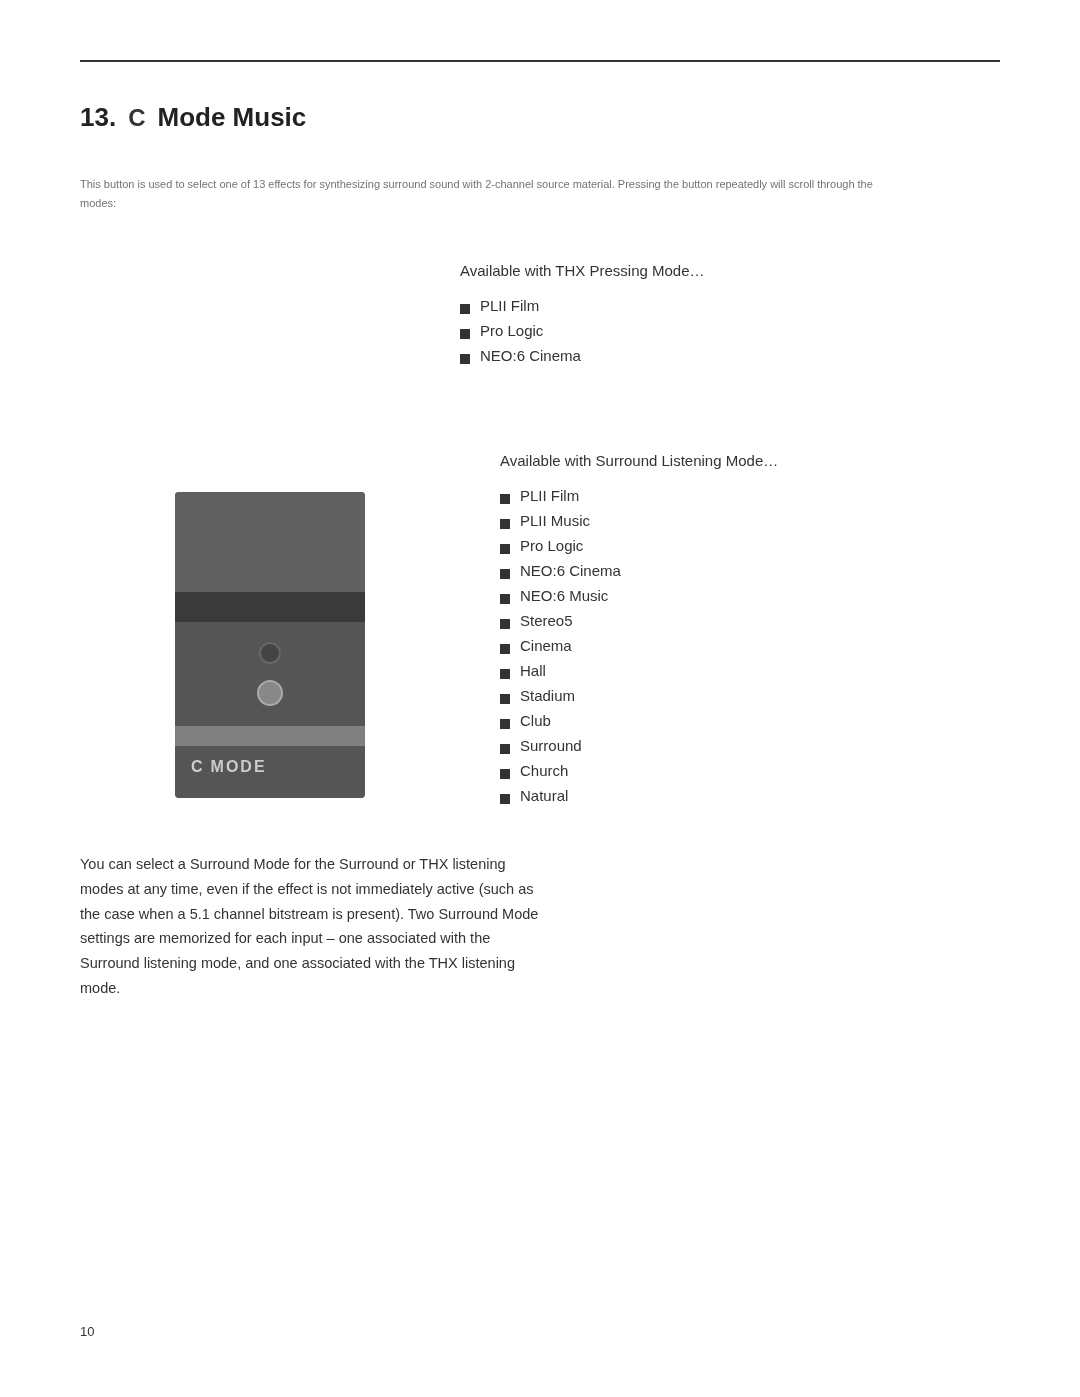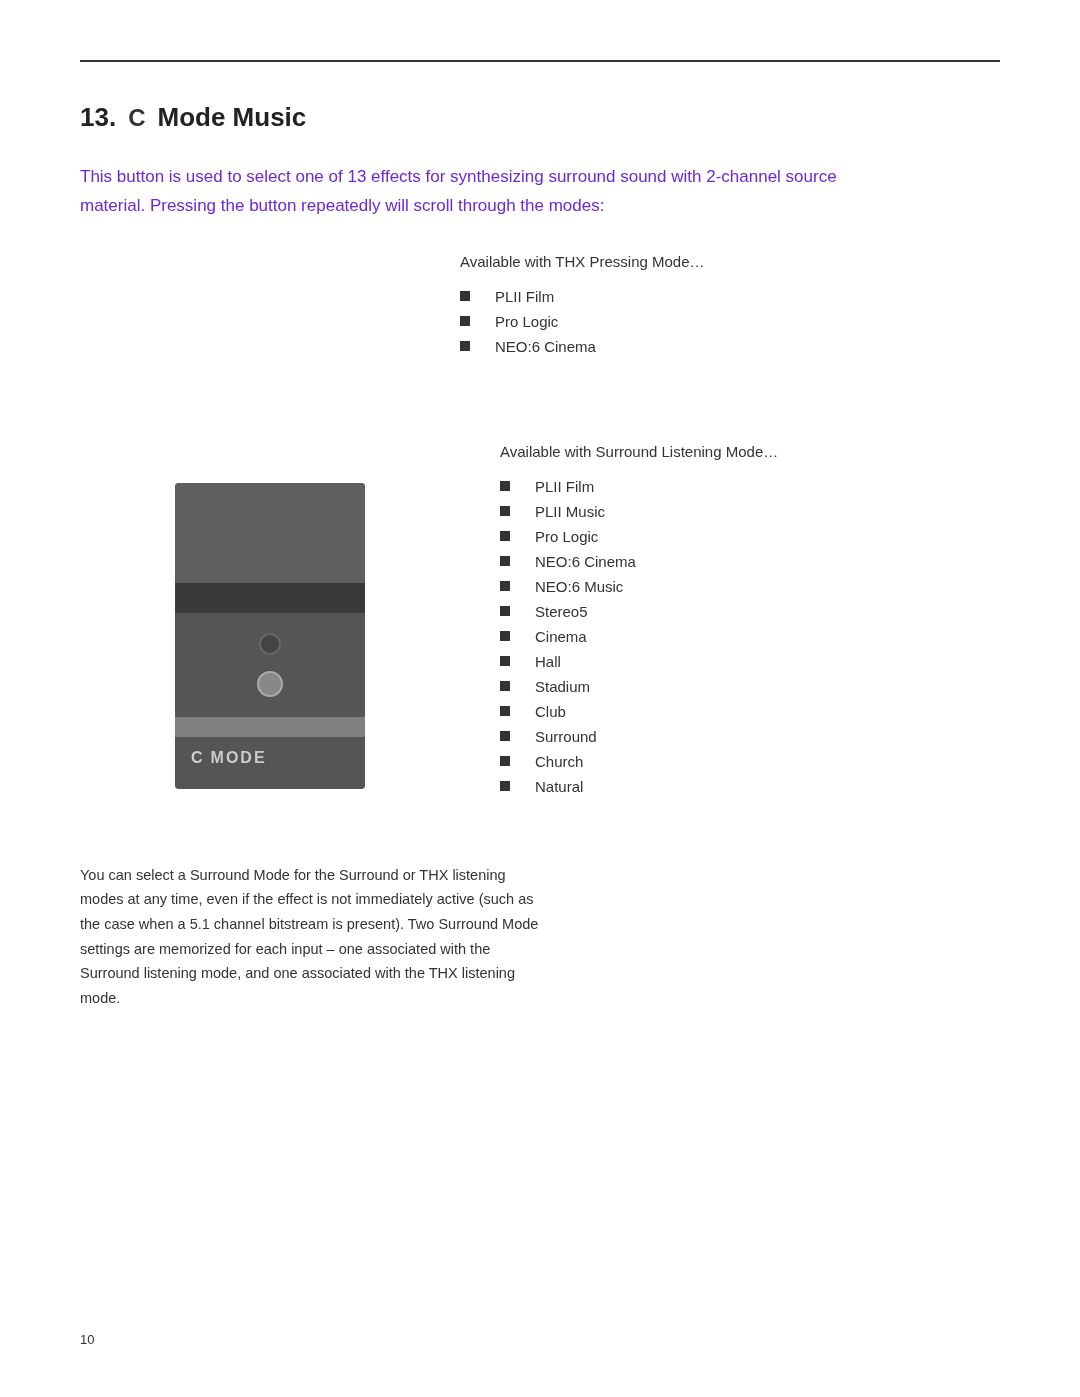--- a/index.html
+++ b/index.html
@@ -20,21 +20,21 @@
 
     .top-border {
       border-top: 2px solid #333333;
       margin-bottom: 40px;
     }
 
     .section-header {
       display: flex;
       align-items: center;
       gap: 12px;
-      margin-bottom: 30px;
+      margin-bottom: 42px;
     }
 
     .section-number {
       font-size: 26px;
       font-weight: bold;
       font-family: Arial, sans-serif;
     }
 
     .mode-icon {
       font-size: 24px;
@@ -43,26 +43,26 @@
       color: #333;
     }
 
     .section-title {
       font-size: 26px;
       font-weight: bold;
       font-family: Arial, sans-serif;
     }
 
     .intro-text {
-      font-size: 17px;
+      font-size: 11px;
       line-height: 1.7;
-      margin-bottom: 32px;
+      margin-bottom: 50px;
       max-width: 820px;
       font-family: Arial, sans-serif;
-      color: #6d28d9;
+      color: #737373;
     }
 
     
     .thx-section {
       margin-bottom: 50px;
       padding-left: 60px;
     }
 
     .listening-mode-title {
       font-size: 15px;
@@ -75,22 +75,22 @@
       list-style: none;
       padding: 0;
     }
 
     .mode-list li {
       font-size: 15px;
       font-family: Arial, sans-serif;
       color: #333;
       margin-bottom: 8px;
       display: flex;
-      align-items: center;
-      gap: 25px;
+      align-items: flex-end;
+      gap: 10px;
     }
 
     .bullet-square {
       display: inline-block;
       width: 10px;
       height: 10px;
       background: #333333;
       flex-shrink: 0;
     }
 
@@ -172,36 +172,35 @@
     }
 
     .device-bottom-rounded {
       background: #555555;
       height: 10px;
       border-radius: 0 0 4px 4px;
     }
 
     
     .surround-section {
-      margin-bottom: 20px;
     }
 
     
     .footer-text {
       font-size: 14.5px;
       line-height: 1.7;
       max-width: 460px;
       font-family: Arial, sans-serif;
       color: #333;
       margin-top: 40px;
     }
 
     .page-number {
       position: absolute;
-      bottom: 50px;
+      bottom: 58px;
       left: 80px;
       font-size: 13px;
       font-family: Arial, sans-serif;
       color: #333;
     }
 
     .device-left {
       width: 380px;
       flex-shrink: 0;
     }

